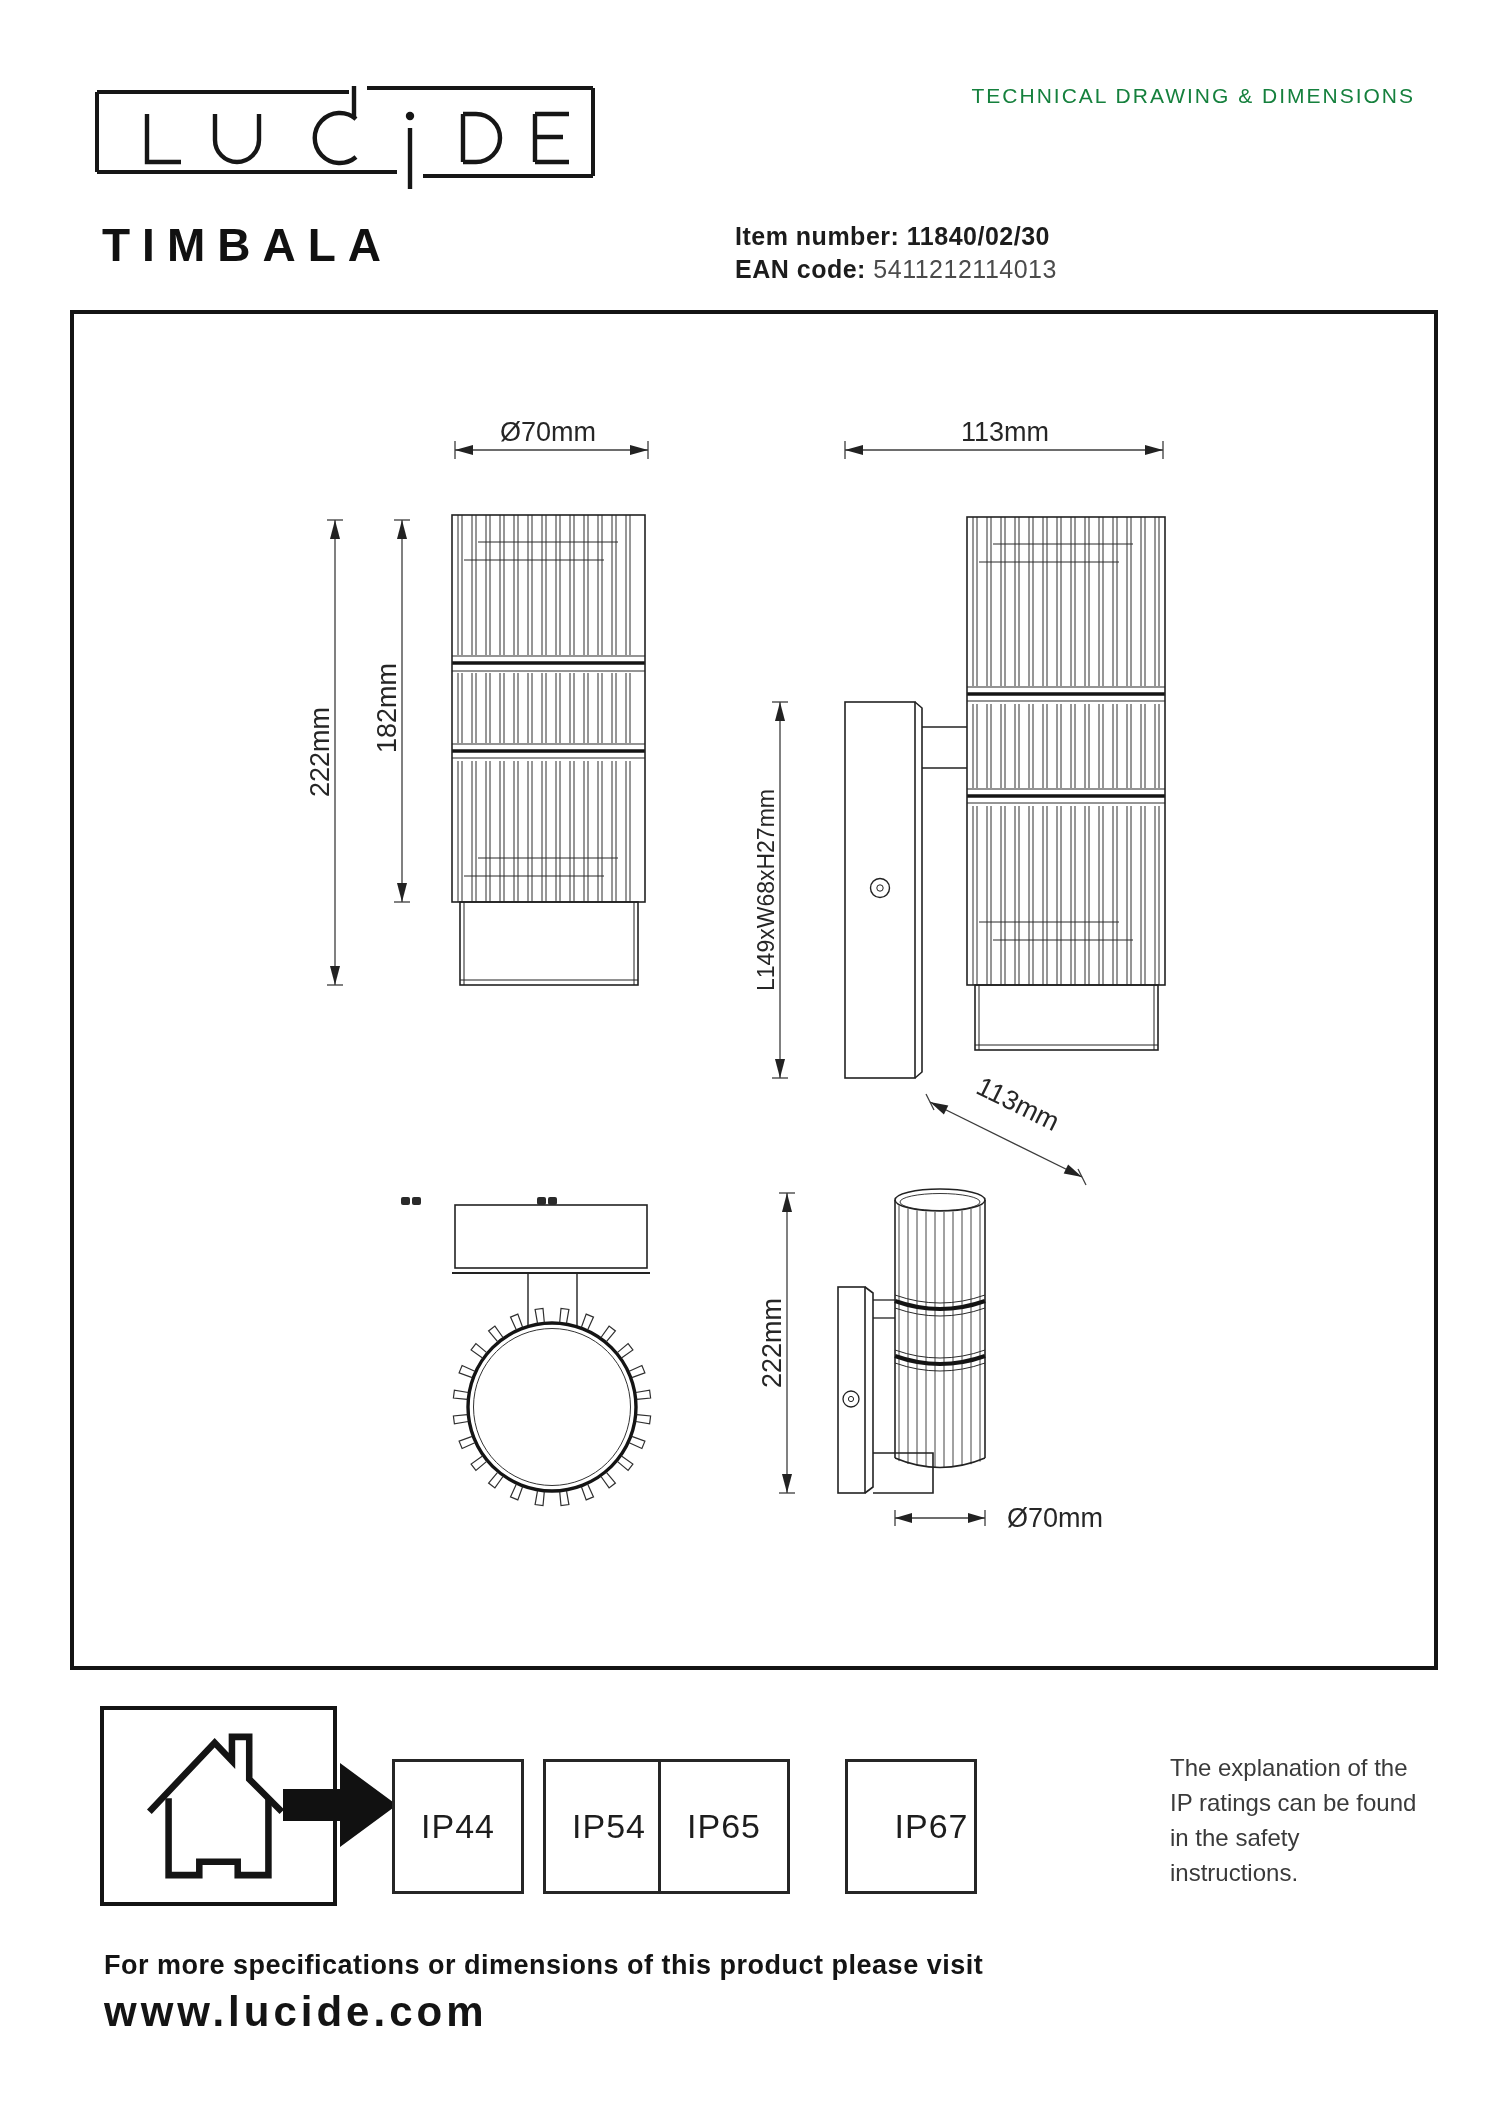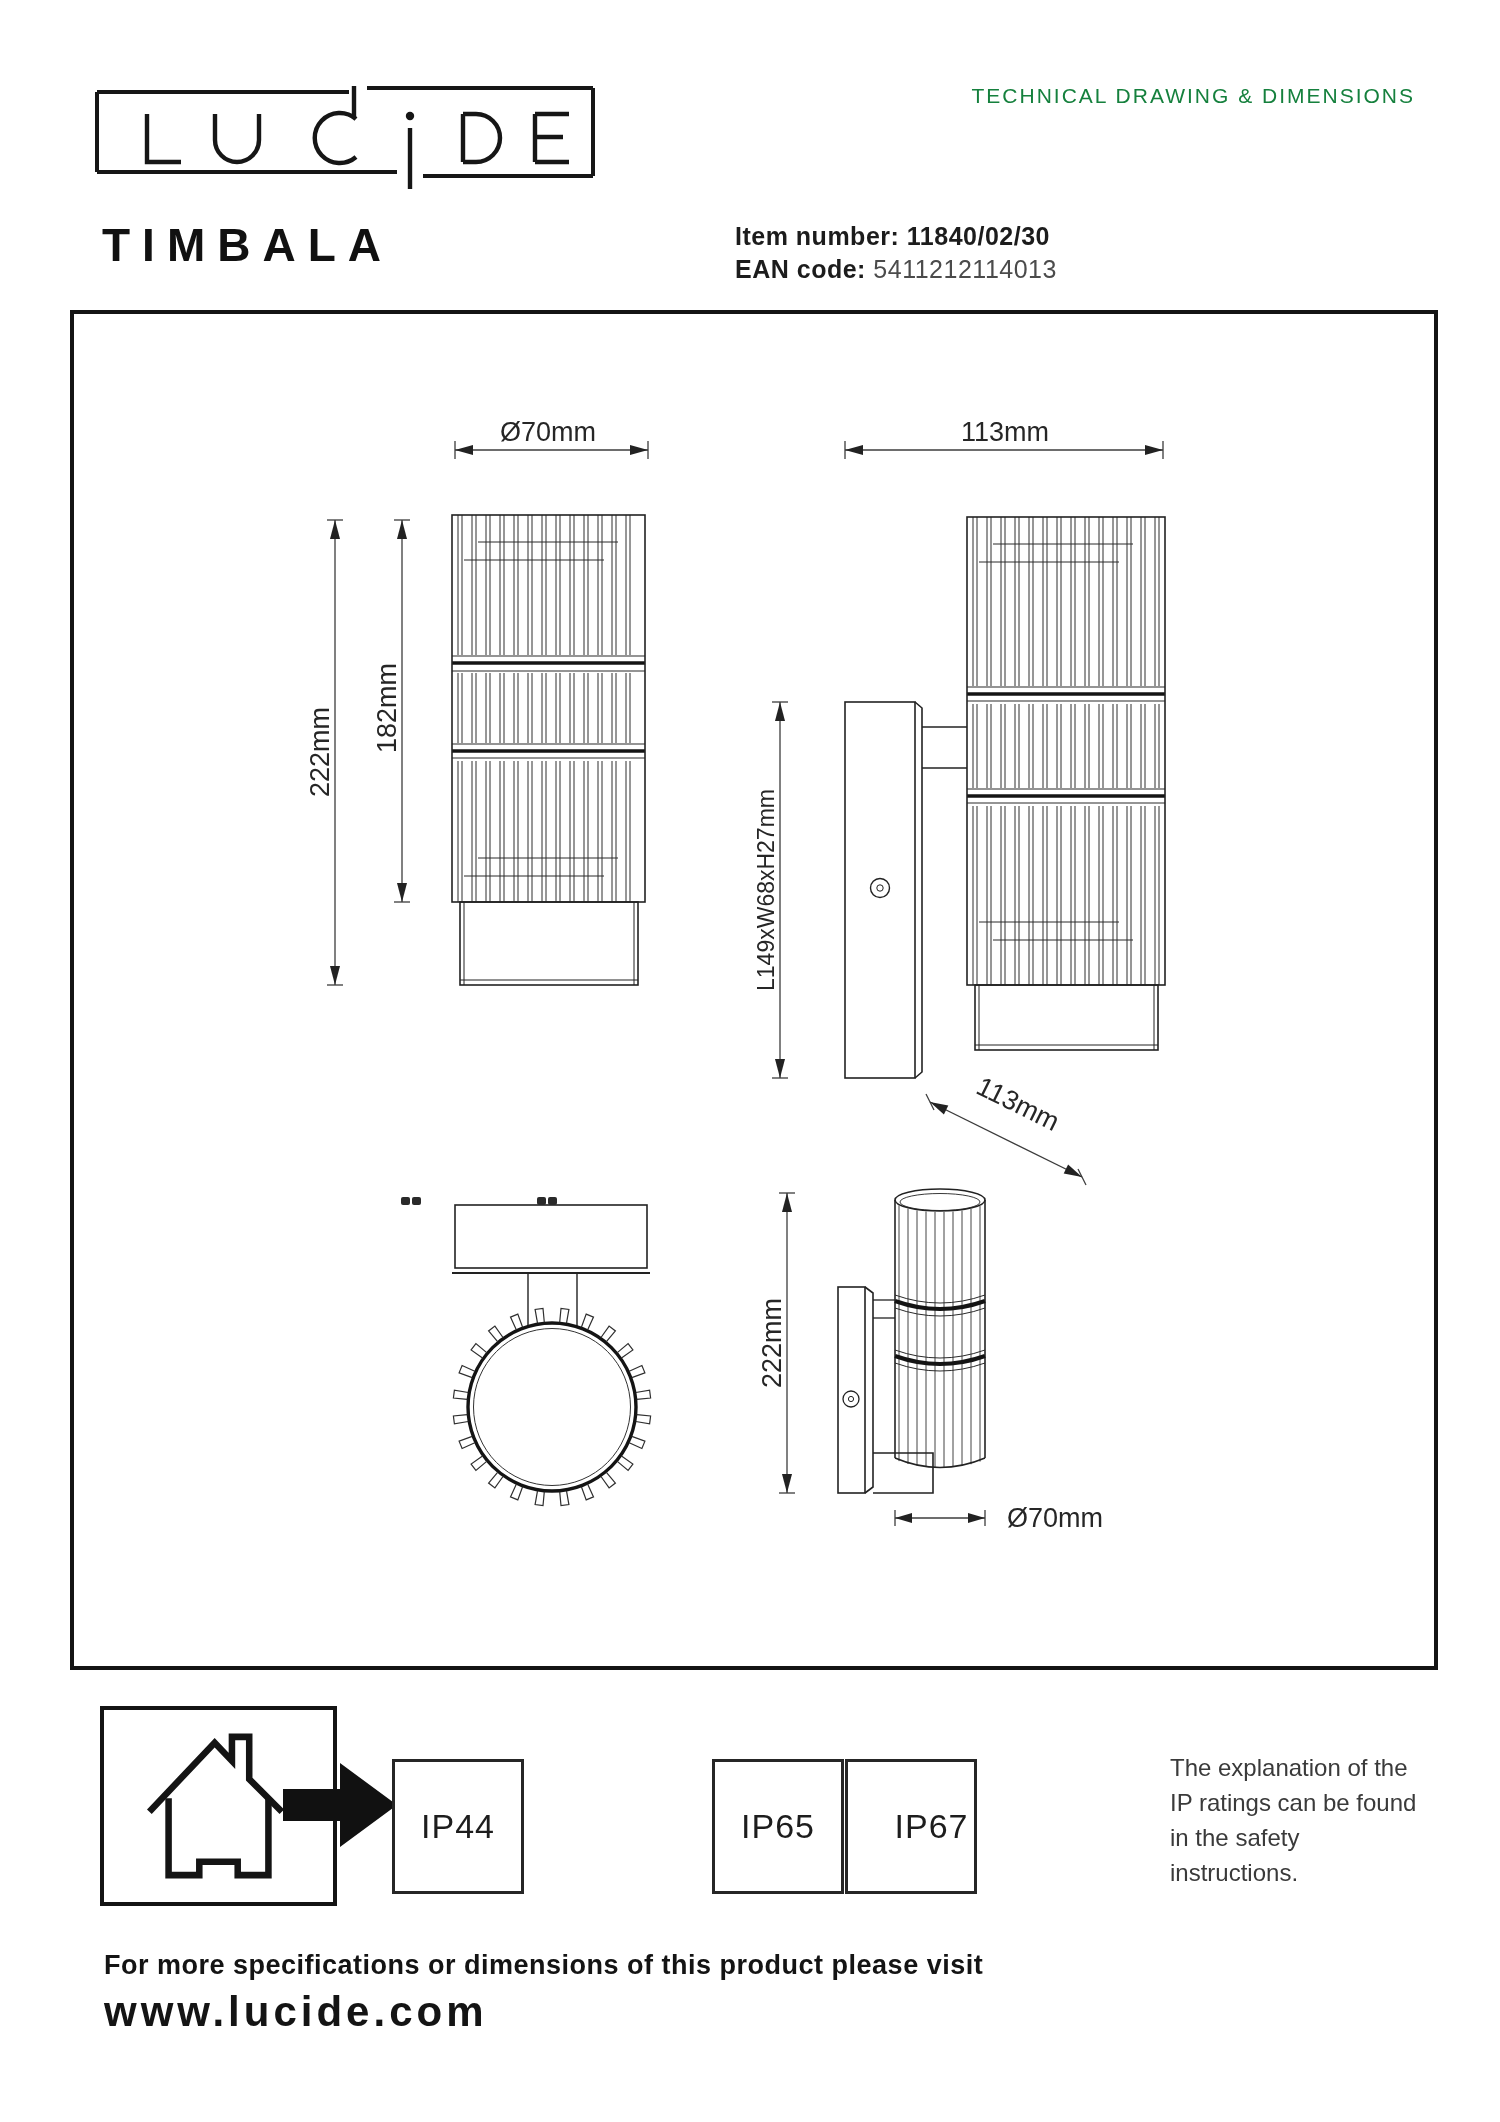--- a/index.html
+++ b/index.html
@@ -369,21 +369,22 @@
         <path d="M14,53 L48,17 L57,26.5 L57,14 L66,14 L66,36 L83,53"></path>
         <path d="M24,46 L24,86 L40,86 L40,79 L60,79 L60,86 L76,86 L76,46"></path>
       </g>
     </svg>
   </div>
   <svg class="abs ip-arrow" viewBox="0 0 120 94">
     <polygon points="3,31 60,31 60,5 117,47 60,89 60,63 3,63" fill="#111"></polygon>
   </svg>
 
   <div class="abs ip-box" style="left:392px;">IP44</div>
-  <div class="abs ip-box" style="left:712px;">IP65</div>
+  <div class="abs ip-box" style="left:543px;">IP54</div>
+  <div class="abs ip-box" style="left:658px;">IP65</div>
   <div class="abs ip-box" style="left:845px;padding-left:41px;">IP67</div>
 
   <div class="abs ip-note">
     <span>The explanation of the</span>
     <span>IP ratings can be found</span>
     <span>in the safety</span>
     <span>instructions.</span>
   </div>
 
   <div class="abs footer-line2">www.lucide.com</div>

